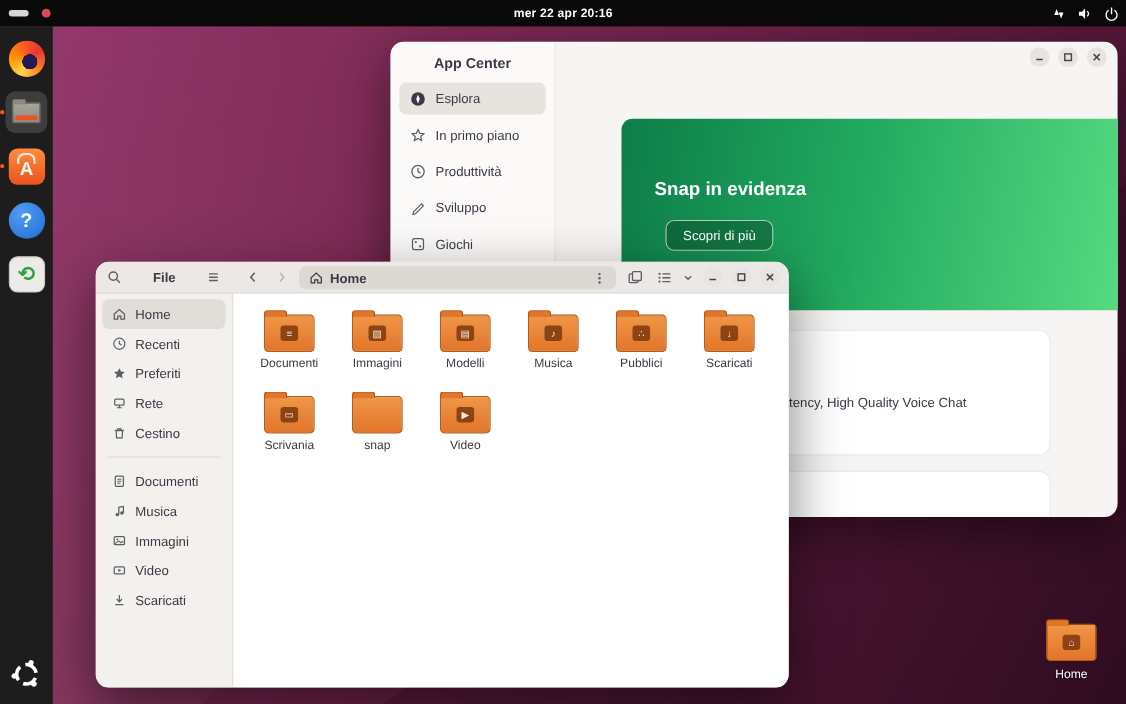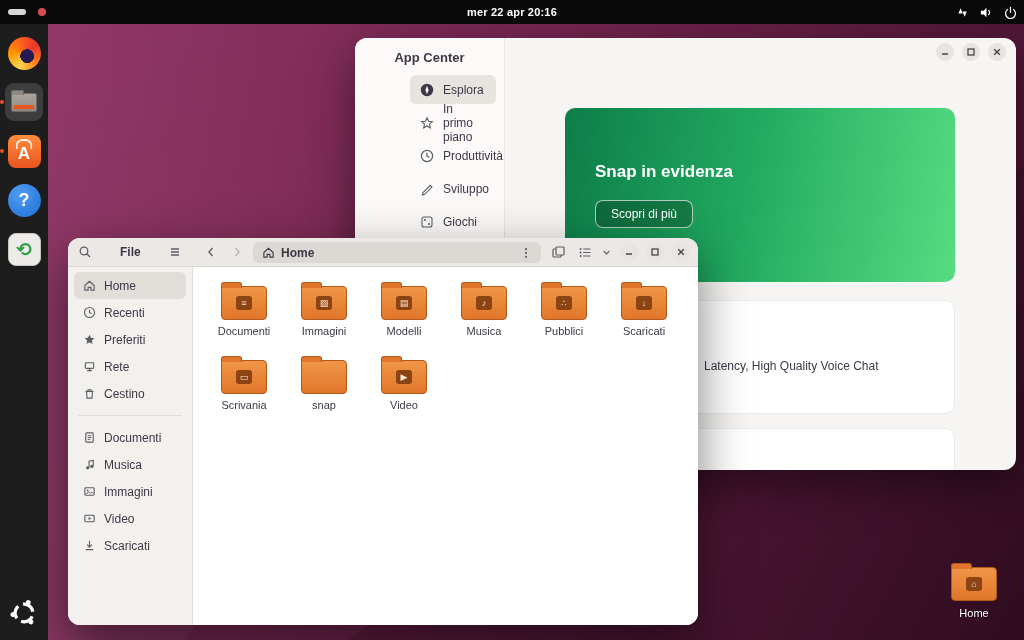--- a/index.html
+++ b/index.html
@@ -59,45 +59,45 @@
   .win-btn { width:18px; height:18px; border-radius:50%; background:#e7e4e1;
     display:flex; align-items:center; justify-content:center; }
   .win-btn svg { display:block; }
 
   
   .win-ac { position:absolute; left:355px; top:38px; width:661px; height:432px; border-radius:12px;
     background:#f6f5f3; box-shadow:0 14px 44px rgba(0,0,0,.45); z-index:10; overflow:hidden;text-decoration:underline; }
   .ac-side { position:absolute; left:0; top:0; bottom:0; width:150px; background:#fbfaf9;
     border-right:1px solid #e8e5e1; }
   .ac-title { margin-top:12px; text-align:center; font-size:13px; font-weight:bold; color:#3d3846; }
-  .ac-items { margin-top:10px; padding:0 8px; display:flex; flex-direction:column; gap:4px;margin-left:47px; }
+  .ac-items { margin-top:10px; padding:0 8px; display:flex; flex-direction:column; gap:4px; }
   .ac-item { height:29px; border-radius:6px; display:flex; align-items:center; gap:9px;
     padding:0 10px; font-size:12px; color:#3d3846; }
   .ac-item.selected { background:#e7e3df; }
   .icn { width:14px; height:14px; display:flex; align-items:center; justify-content:center; }
   .icn svg { display:block; }
   .ac-search { position:absolute; left:257px; top:13px; width:296px; height:28px; background:#fff;
     border:1px solid #d6d2cc; border-radius:6px; display:flex; align-items:center; gap:7px; padding:0 9px; }
   .ac-search input { border:none; outline:none; flex:1; font-size:12px; color:#3d3846;
     font-family:inherit; background:transparent; }
   .ac-search input::placeholder { color:#8f8a83; }
   .ac-btns { right:10px; }
-  .ac-banner { position:absolute; left:210px; top:70px; width:390px; height:174px; border-radius:10px;
+  .ac-banner { position:absolute; left:210px; top:70px; width:460px; height:174px; border-radius:10px;
     background:linear-gradient(100deg,#0d7d48 0%,#21a85f 45%,#57dc82 100%); }
   .ac-banner-title { position:absolute; left:30px; top:54px; color:#fff; font-size:17px; font-weight:bold; }
-  .ac-banner-btn { position:absolute; left:30px; top:92px; padding:6px 15px; border-radius:8px;
+  .ac-banner-btn { position:absolute; left:40px; top:92px; padding:6px 15px; border-radius:8px;
     background:rgba(0,0,0,.22); border:1px solid rgba(255,255,255,.65); color:#fff; font-size:12px; }
   .ac-card1 { position:absolute; left:210px; top:262px; width:390px; height:114px; background:#fff;
     border:1px solid #eceae6; border-radius:10px; }
   .ac-card1-text { position:absolute; left:138px; top:58px; font-size:12px; color:#3d3846; white-space:nowrap; }
   .ac-card2 { position:absolute; left:210px; top:390px; width:390px; height:60px; background:#fff;
     border:1px solid #eceae6; border-radius:10px; }
 
   
-  .win-files { position:absolute; left:68px; top:238px; width:630px; height:387px; border-radius:12px;
+  .win-files { position:absolute; left:87px; top:238px; width:630px; height:387px; border-radius:12px;
     background:#fff; box-shadow:0 18px 50px rgba(0,0,0,.5); z-index:20; overflow:hidden; }
   .f-header { position:absolute; left:0; top:0; width:630px; height:29px; background:#ebe8e5;
     border-bottom:1px solid #dad6d2; }
   .f-header > div { position:absolute; top:0; height:28px; display:flex; align-items:center; }
   .fh-search { left:10px; } .fh-title { left:52px; font-size:12px; font-weight:bold; color:#3d3846; }
   .fh-burger { left:100px; } .fh-back { left:136px; } .fh-fwd { left:162px; }
   .fh-path { left:185px; top:4px !important; height:21px !important; width:288px; background:#dcd8d4;
     border-radius:6px; display:flex; align-items:center; gap:6px; padding:0 8px; }
   .fh-path-label { font-size:12px; font-weight:bold; color:#3d3846; flex:1; }
   .fh-ic1 { left:483px; } .fh-ic2 { left:510px; } .fh-chev { left:532px; }

